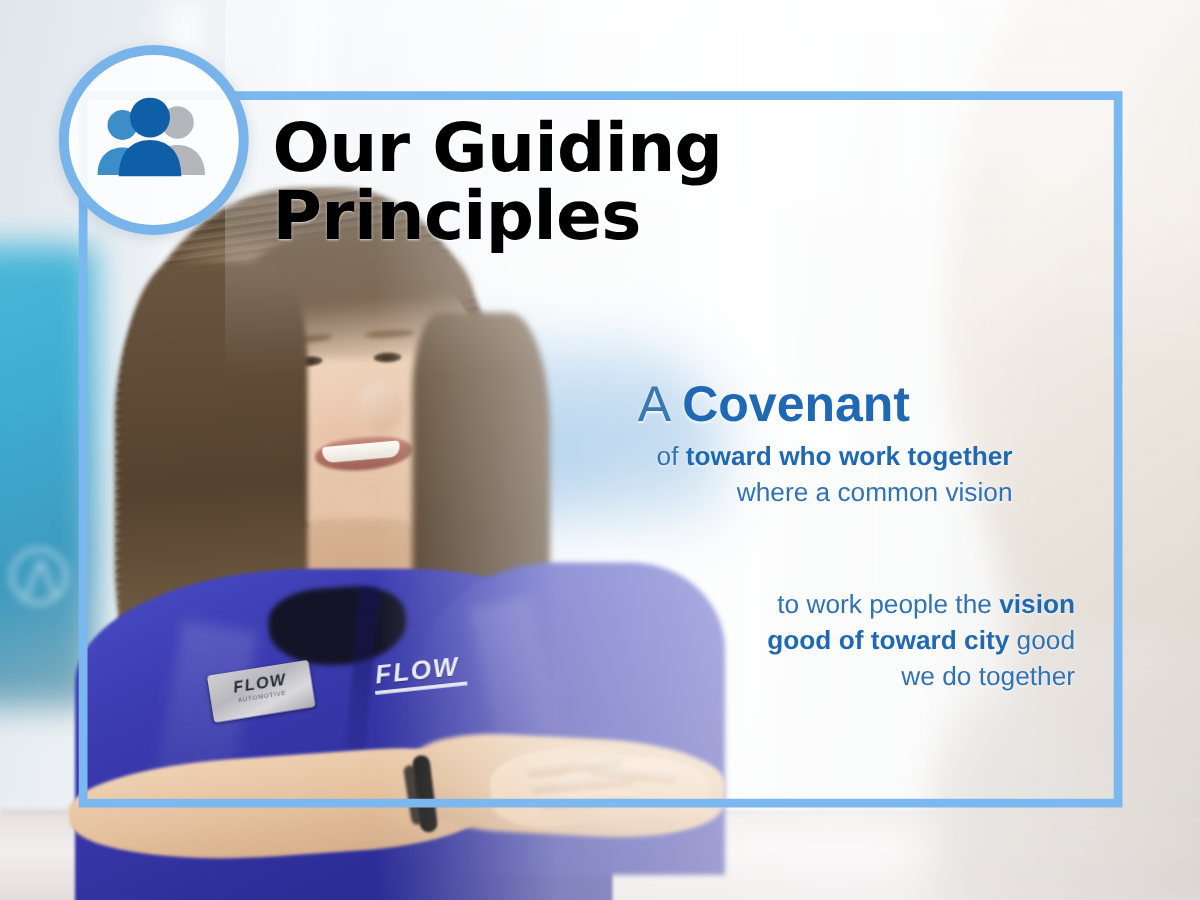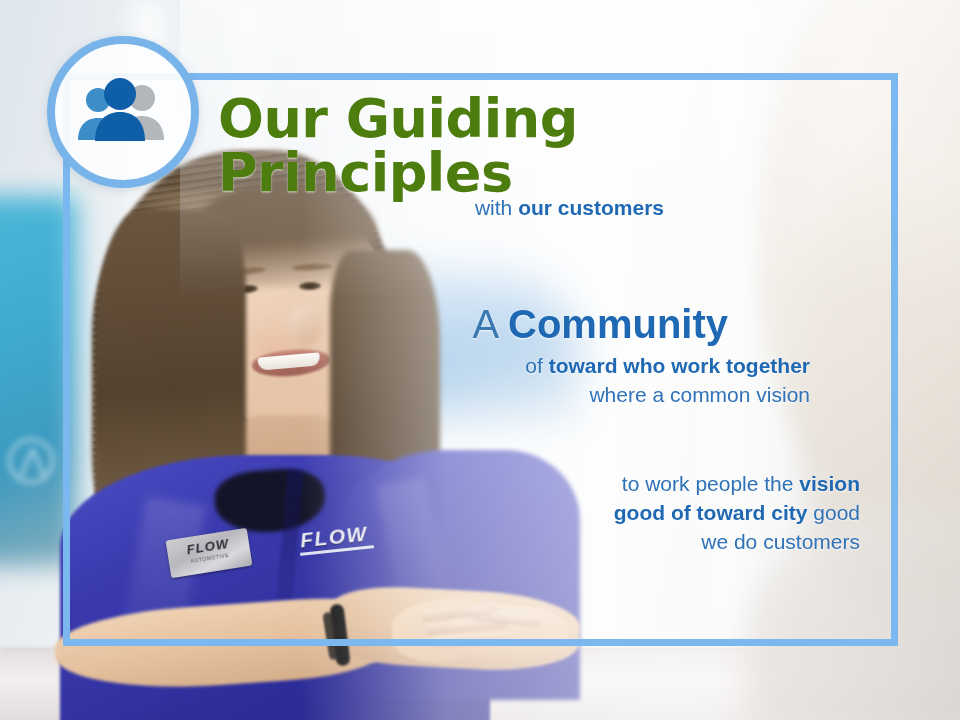--- a/index.html
+++ b/index.html
@@ -321,21 +321,21 @@
     box-shadow:0 2px 10px rgba(60,90,130,.18);
   }
   .badge svg { display:block; }
 
   
   .copy { position:absolute; inset:0; z-index:9; }
 
   .title {
     position:absolute; left:218px; top:92px; width:660px;
     font-size:54px; font-weight:bold; letter-spacing:-.5px;
-    color:#4d7c0f; line-height:1;
+    color:#000000; line-height:1;
     font-family:"DejaVu Sans","Liberation Sans",sans-serif;
     text-shadow:0 1px 2px rgba(255,255,255,.75);
   }
 
   .principle { position:absolute; width:860px; }
   .p-head {
     font-size:40px; line-height:1.04; color:#2f72b8;
     text-align:right; white-space:nowrap;
     text-shadow:0 1px 2px rgba(255,255,255,.8);
   }
@@ -449,26 +449,25 @@
         <circle cx="45" cy="16" r="16" fill="#0F5FA8"></circle>
         <path d="M20 63 C20 43 31 34 45 34 C59 34 70 43 70 63 Z" fill="#0F5FA8"></path>
       </svg>
     </span>
   </div>
 
   <div class="copy">
     <div class="title">Our Guiding Principles</div>
 
     <div class="principle" id="principle-0">
-      <div class="p-sub"><span>with </span><b>our customers</b></div>
     </div>
 
     <div class="principle" id="principle-1">
-      <div class="p-head"><span class="art">A </span><span class="key">Community</span></div>
+      <div class="p-head"><span class="art">A </span><span class="key">Covenant</span></div>
       <div class="p-sub"><span>of </span><b>toward who work together</b><br><span>where a common vision</span></div>
     </div>
 
     <div class="principle" id="principle-2">
-      <div class="p-sub"><span>to work people the </span><b>vision</b><br><b>good of toward city</b><span> good</span><br><span>we do customers</span></div>
+      <div class="p-sub"><span>to work people the </span><b>vision</b><br><b>good of toward city</b><span> good</span><br><span>we do together</span></div>
     </div>
   </div>
 
 </div>
 
 </body></html>

